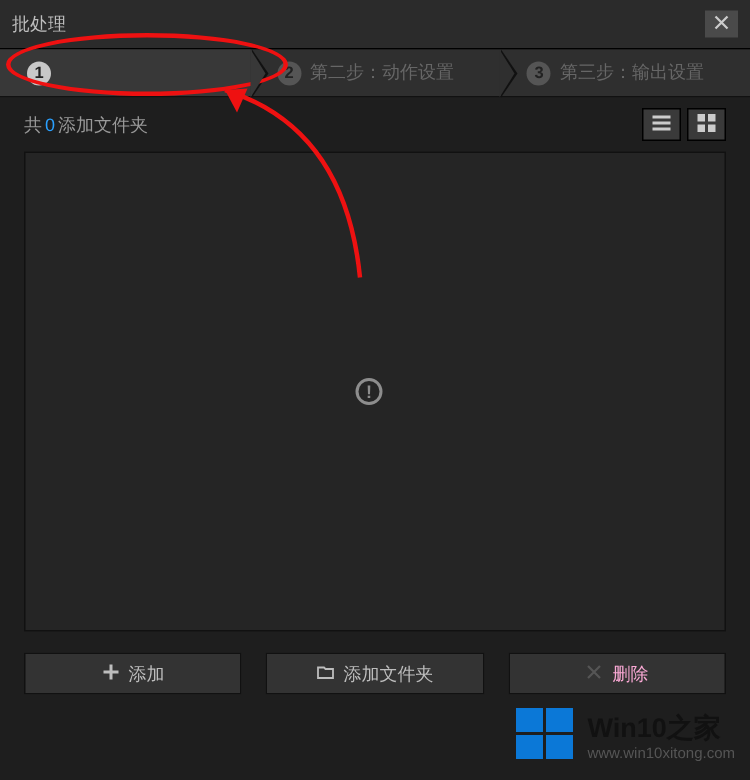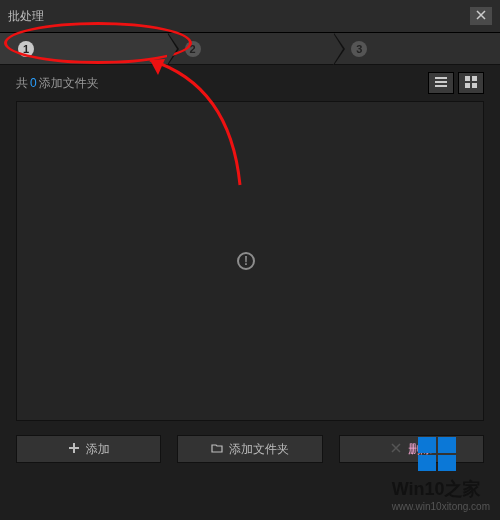--- a/index.html
+++ b/index.html
@@ -149,21 +149,20 @@
     left: 110px; top: 45px;
     width: 160px; height: 160px;
   }
 
   
   .watermark {
     position: absolute;
     right: 10px; bottom: 8px;
     display: flex; align-items: center;
     background: rgba(255,255,255,0);
-    flex-direction: column;
   }
   .wm-logo {
     width: 44px; height: 44px;
     margin-right: 6px;
   }
   .wm-text .t1 { font-size: 18px; color: #111; font-weight: 600; }
   .wm-text .t2 { font-size: 10px; color: #555; }
 </style>
 </head>
 <body>
@@ -178,23 +177,25 @@
     </span>
   </div>
 </div>
 
 <div class="steps">
   <div class="step active">
     <span class="num">1</span>
   </div>
   <div class="step">
     <span class="num">2</span>
+    <span>第二步：动作设置</span>
   </div>
   <div class="step">
     <span class="num">3</span>
+    <span>第三步：输出设置</span>
   </div>
 </div>
 
 <div class="toolbar">
   <span>共 </span>
   <span class="count">0</span>
   <span> 添加文件夹</span>
   <span class="spacer"></span>
   <div class="viewbtn">
     <span>

